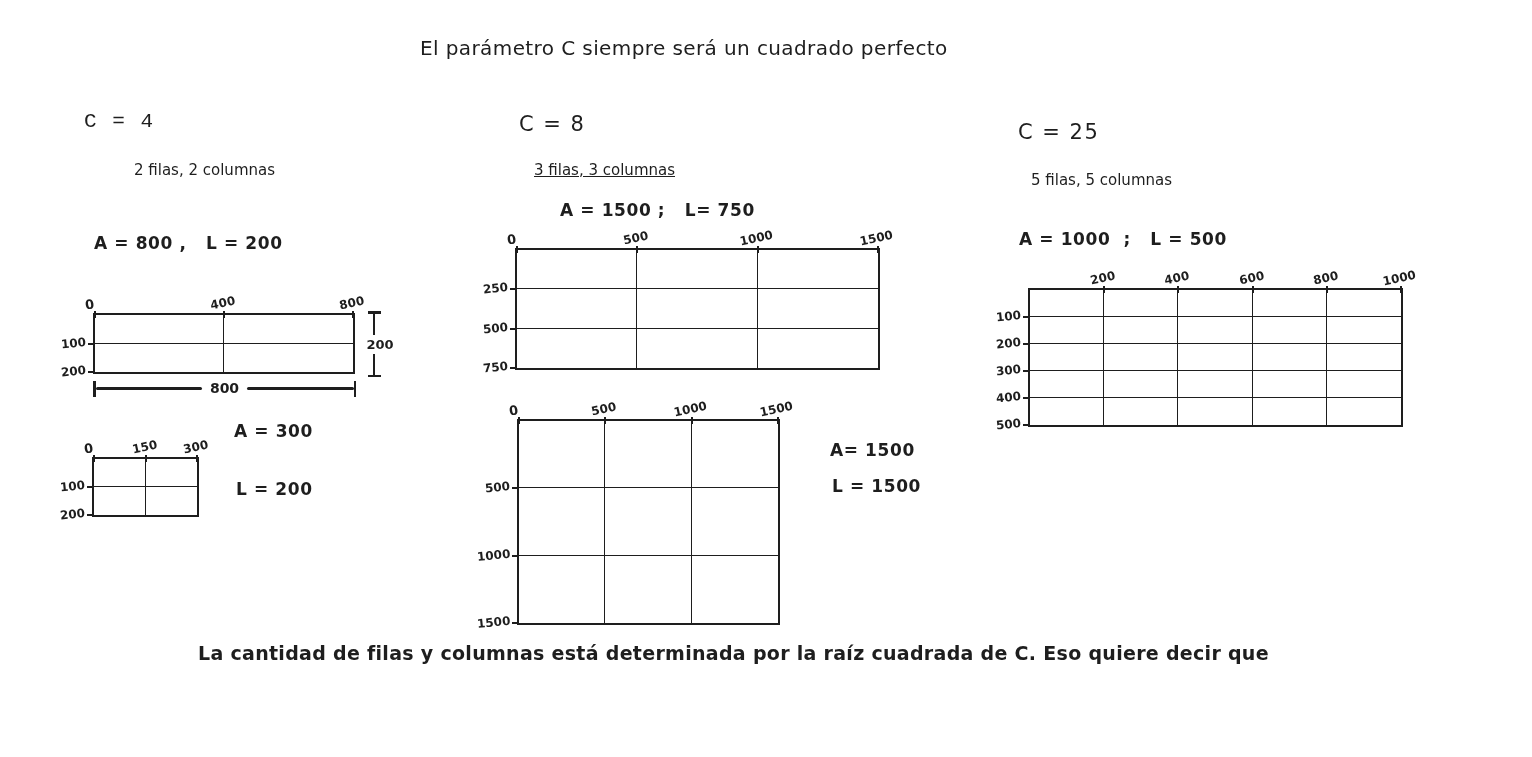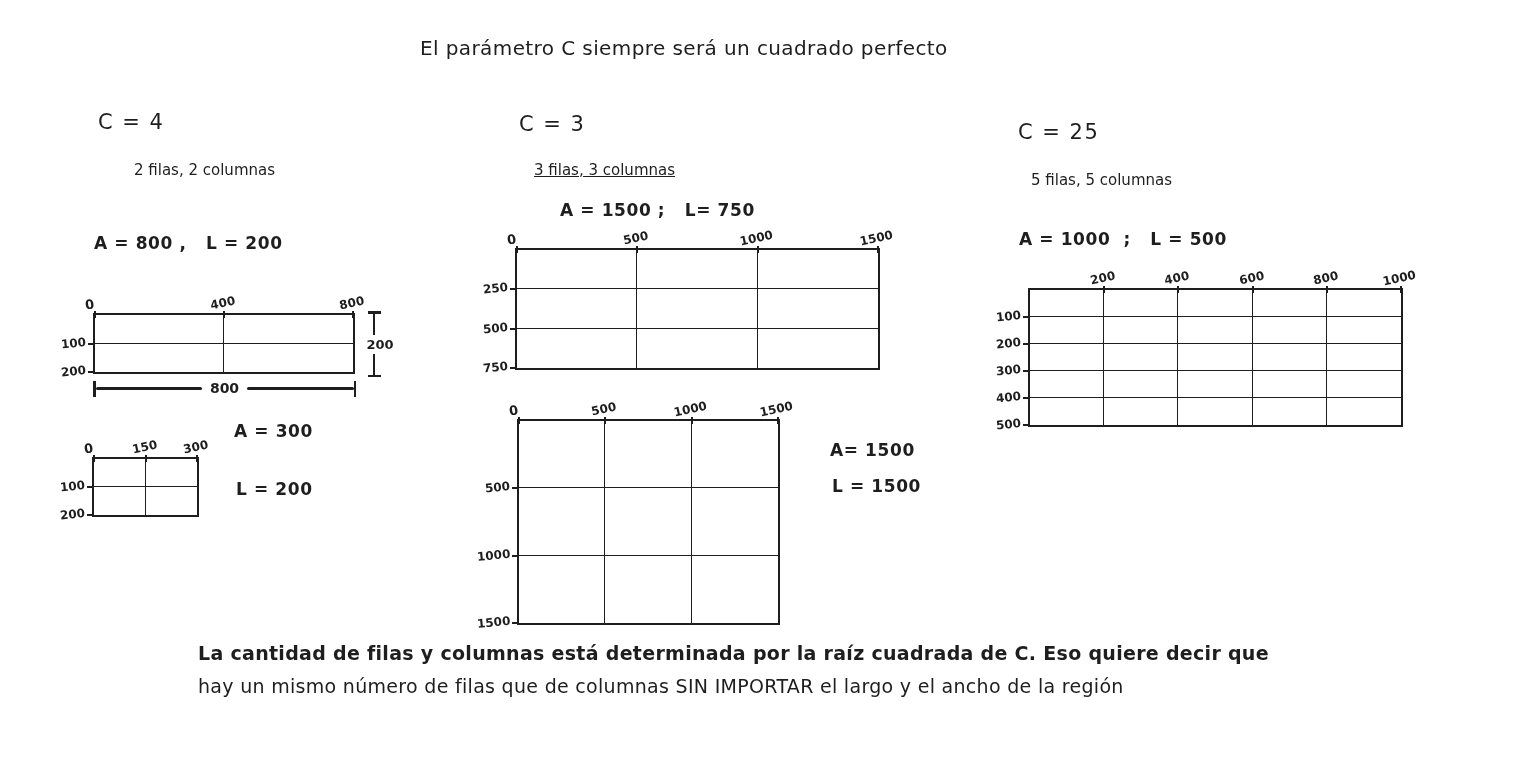--- a/index.html
+++ b/index.html
@@ -42,21 +42,21 @@
   .dim-v .linev{width:2.5px;flex:1;background:var(--ink);}
   .dim-v .dim-label{padding:2px 0;font-size:13px;font-weight:700;transform:translateX(6px);}
 </style>
 </head>
 <body>
 
 <div id="canvas">
 
   <div class="abs title" style="left:420px;top:36px;">El parámetro C siempre será un cuadrado perfecto</div>
 
-  <div class="abs heading" style="left:98px;top:110px;">C = 4</div>
+  <div class="abs heading" style="left:84px;top:110px;font-family:Liberation Mono, monospace;">C = 4</div>
   <div class="abs subtitle" style="left:134px;top:161px;">2 filas, 2 columnas</div>
   <div class="abs formula" style="left:94px;top:233px;">A = 800 ,   L = 200</div>
 
   <div class="grid" style="left:93px;top:313px;width:262px;height:61px;">
       <div class="cells" style="grid-template-columns: repeat(2, 1fr); grid-template-rows: repeat(2, 1fr);">
         <div class="cell"></div>
         <div class="cell" style="border-right: none;"></div>
         <div class="cell" style="border-bottom: none;"></div>
         <div class="cell" style="border-right: none; border-bottom: none;"></div>
       </div>
@@ -103,21 +103,21 @@
       <span class="xtick" style="left: 100%;">300</span>
       <i class="tky" style="top: 50%;"></i>
       <span class="ytick" style="top: 50%;">100</span>
       <i class="tky" style="top: 100%;"></i>
       <span class="ytick" style="top: 100%;">200</span>
     </div>
 
   <div class="abs side-label" style="left:234px;top:421px;">A = 300</div>
   <div class="abs side-label" style="left:236px;top:479px;">L = 200</div>
 
-  <div class="abs heading" style="left:519px;top:112px;">C = 3</div>
+  <div class="abs heading" style="left:519px;top:112px;">C = 8</div>
   <div class="abs subtitle" style="left:534px;top:161px;text-decoration:underline;">3 filas, 3 columnas</div>
   <div class="abs formula" style="left:560px;top:200px;">A = 1500 ;   L= 750</div>
 
   <div class="grid" style="left:515px;top:248px;width:365px;height:122px;">
       <div class="cells" style="grid-template-columns: repeat(3, 1fr); grid-template-rows: repeat(3, 1fr);">
         <div class="cell"></div>
         <div class="cell"></div>
         <div class="cell" style="border-right: none;"></div>
         <div class="cell"></div>
         <div class="cell"></div>
@@ -221,15 +221,14 @@
       <span class="ytick" style="top: 40%;">200</span>
       <i class="tky" style="top: 60%;"></i>
       <span class="ytick" style="top: 60%;">300</span>
       <i class="tky" style="top: 80%;"></i>
       <span class="ytick" style="top: 80%;">400</span>
       <i class="tky" style="top: 100%;"></i>
       <span class="ytick" style="top: 100%;">500</span>
     </div>
 
   <div class="abs footer-line" style="left:198px;top:642px;font-weight:bold;">La cantidad de filas y columnas está determinada por la raíz cuadrada de C. Eso quiere decir que</div>
-  <div class="abs footer-line" style="left:198px;top:675px;">hay un mismo número de filas que de columnas SIN IMPORTAR el largo y el ancho de la región</div>
 
 </div>
 
 </body></html>

